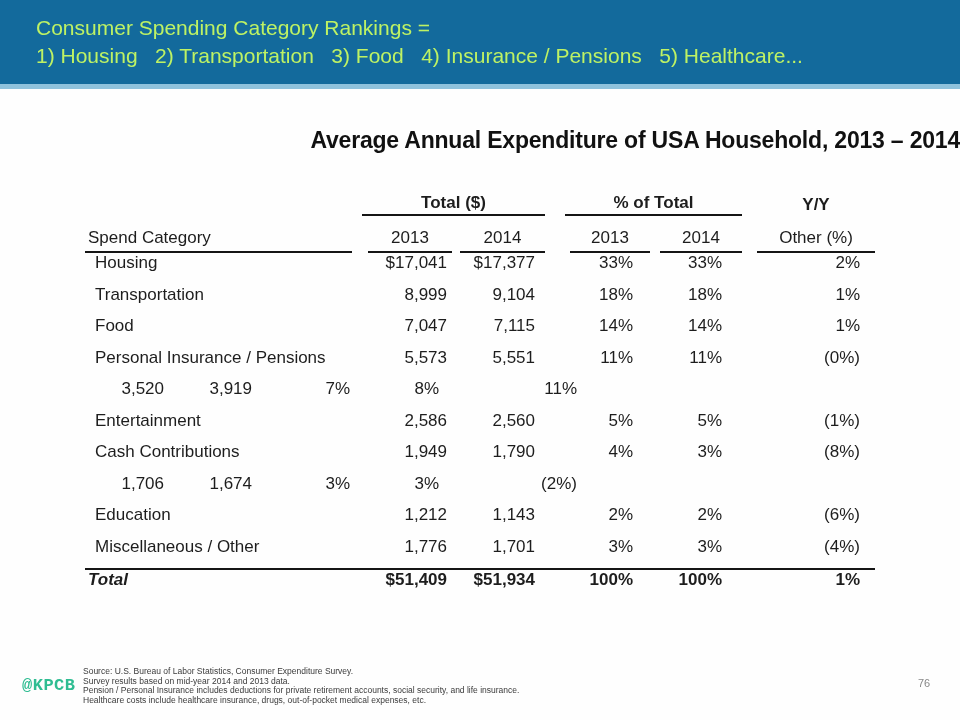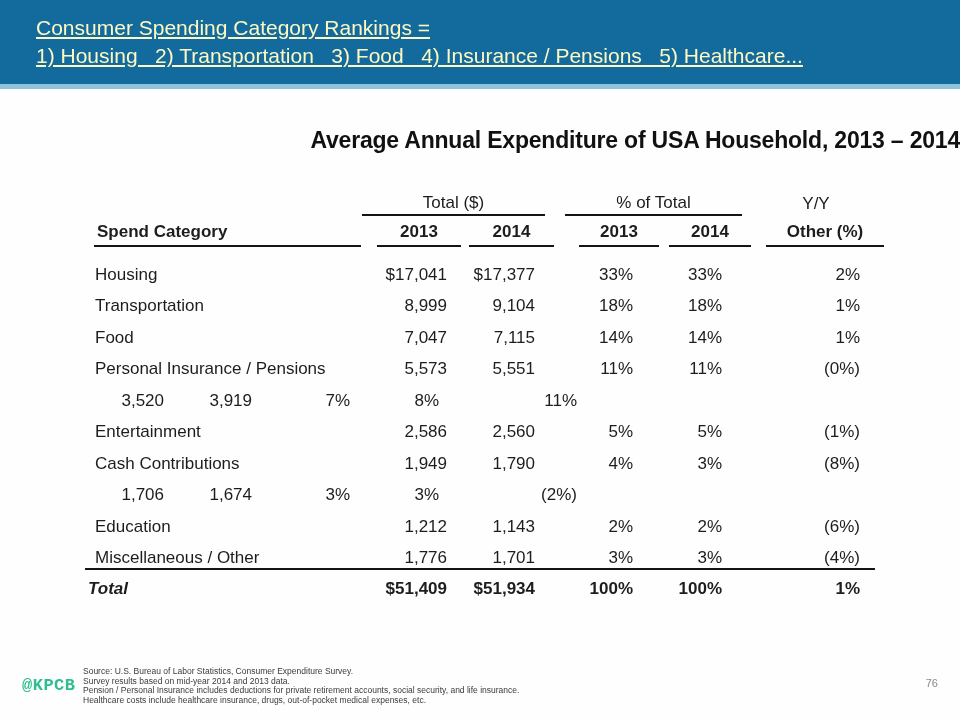--- a/index.html
+++ b/index.html
@@ -22,25 +22,24 @@
     background: #136a9c;
     padding: 14px 0 0 36px;
   }
   .topbar-strip {
     position: absolute;
     left: 0; top: 84px;
     width: 960px; height: 5px;
     background: #8fc2dc;
   }
   .topbar .bl {
-    color: #fef9c3;
+    color: #bef264;
     font-size: 21px;
     line-height: 28px;
     white-space: pre;
-    text-decoration: underline;
   }
 
   
   .title {
     position: absolute;
     left: 0; top: 127px;
     width: 960px;
     text-align: right;
     font-size: 23px;
     font-weight: bold;
@@ -49,36 +48,36 @@
   }
 
   
   .tablewrap {
     position: absolute;
     left: 85px; top: 192px;
     width: 790px;
     color: #1d1d1d;
     font-size: 17px;
   }
-  .row { display: flex; align-items: flex-end; }
+  .row { display: flex; align-items: flex-start; }
   .c { flex: 0 0 auto; }
   .g { flex: 0 0 auto; }
   .g8 { width: 8px; } .g10 { width: 10px; } .g15 { width: 15px; }
   .g16 { width: 16px; } .g20 { width: 20px; } .g25 { width: 25px; }
   .ctr { text-align: center; }
   .num { text-align: right; }
   .ul { border-bottom: 2px solid #151515; }
 
-  .ghead { height: 24px; align-items: center; font-weight: normal; }
+  .ghead { height: 24px; align-items: flex-end; font-weight: bold; }
   .ghead .gcat { width: 277px; }
   .ghead .tg  { width: 183px; padding-bottom: 1px; }
   .ghead .pg  { width: 177px; padding-bottom: 1px; }
   .ghead .yy  { width: 118px; padding-bottom: 1px; }
 
-  .chead { height: 37px; align-items: center; font-weight: bold; margin-left: 9px; }
+  .chead { height: 37px; align-items: flex-end; font-weight: normal; }
   .chead .ccat { width: 267px; padding: 0 0 3px 3px; }
   .chead .y13 { width: 84px; padding-bottom: 3px; }
   .chead .y14 { width: 85px; padding-bottom: 3px; }
   .chead .py13 { width: 80px; padding-bottom: 3px; }
   .chead .py14 { width: 82px; padding-bottom: 3px; }
   .chead .grh { width: 118px; padding-bottom: 3px; }
 
   .drow { height: 31.5px; }
   .drow .cat  { width: 283px; padding-left: 10px; }
   .trow .cat  { width: 283px; padding-left: 3px; font-style: italic; }
@@ -108,21 +107,21 @@
     position: absolute;
     left: 83px; top: 667px;
     font-size: 8.5px;
     line-height: 9.7px;
     color: #3a3a3a;
   }
   .pagenum {
     position: absolute;
     left: 910px; top: 677px;
     width: 28px;
-    text-align: right;
+    text-align: center;
     font-size: 11px;
     color: #888;
   }
 </style>
 </head>
 <body>
 
 <div class="slide">
 
   <div class="topbar">

